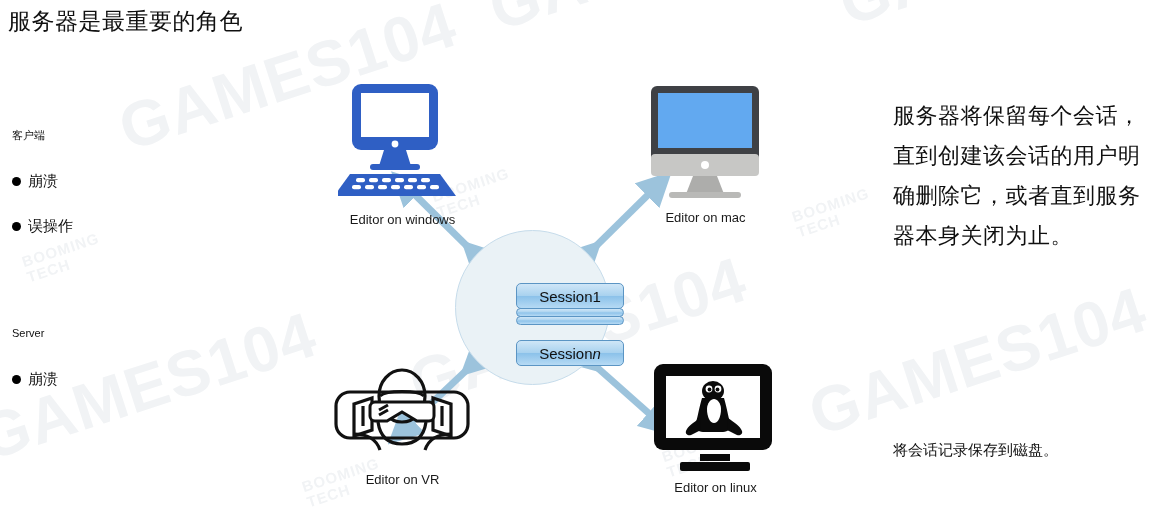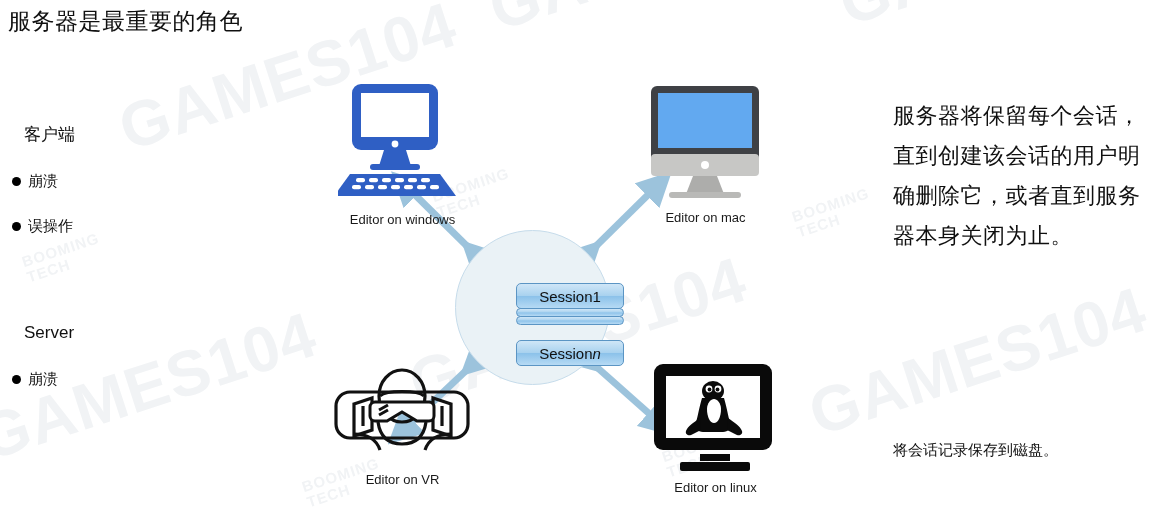--- a/index.html
+++ b/index.html
@@ -39,23 +39,22 @@
     z-index: 5;
   }
 
   
   #left-col {
     position: absolute; left: 12px; top: 125px;
     width: 230px;
     z-index: 5;
   }
   .lc-head {
-    font-size: 17px; line-height: 20px;
+    font-size: 11px; line-height: 20px;
     margin-bottom: 26px;
-    margin-left: 12px;
   }
   .lc-item {
     font-size: 15px; line-height: 20px;
     margin-bottom: 25px;
     display: flex; align-items: center;
   }
   .lc-item .dot {
     display: inline-block;
     width: 9px; height: 9px;
     border-radius: 50%;

